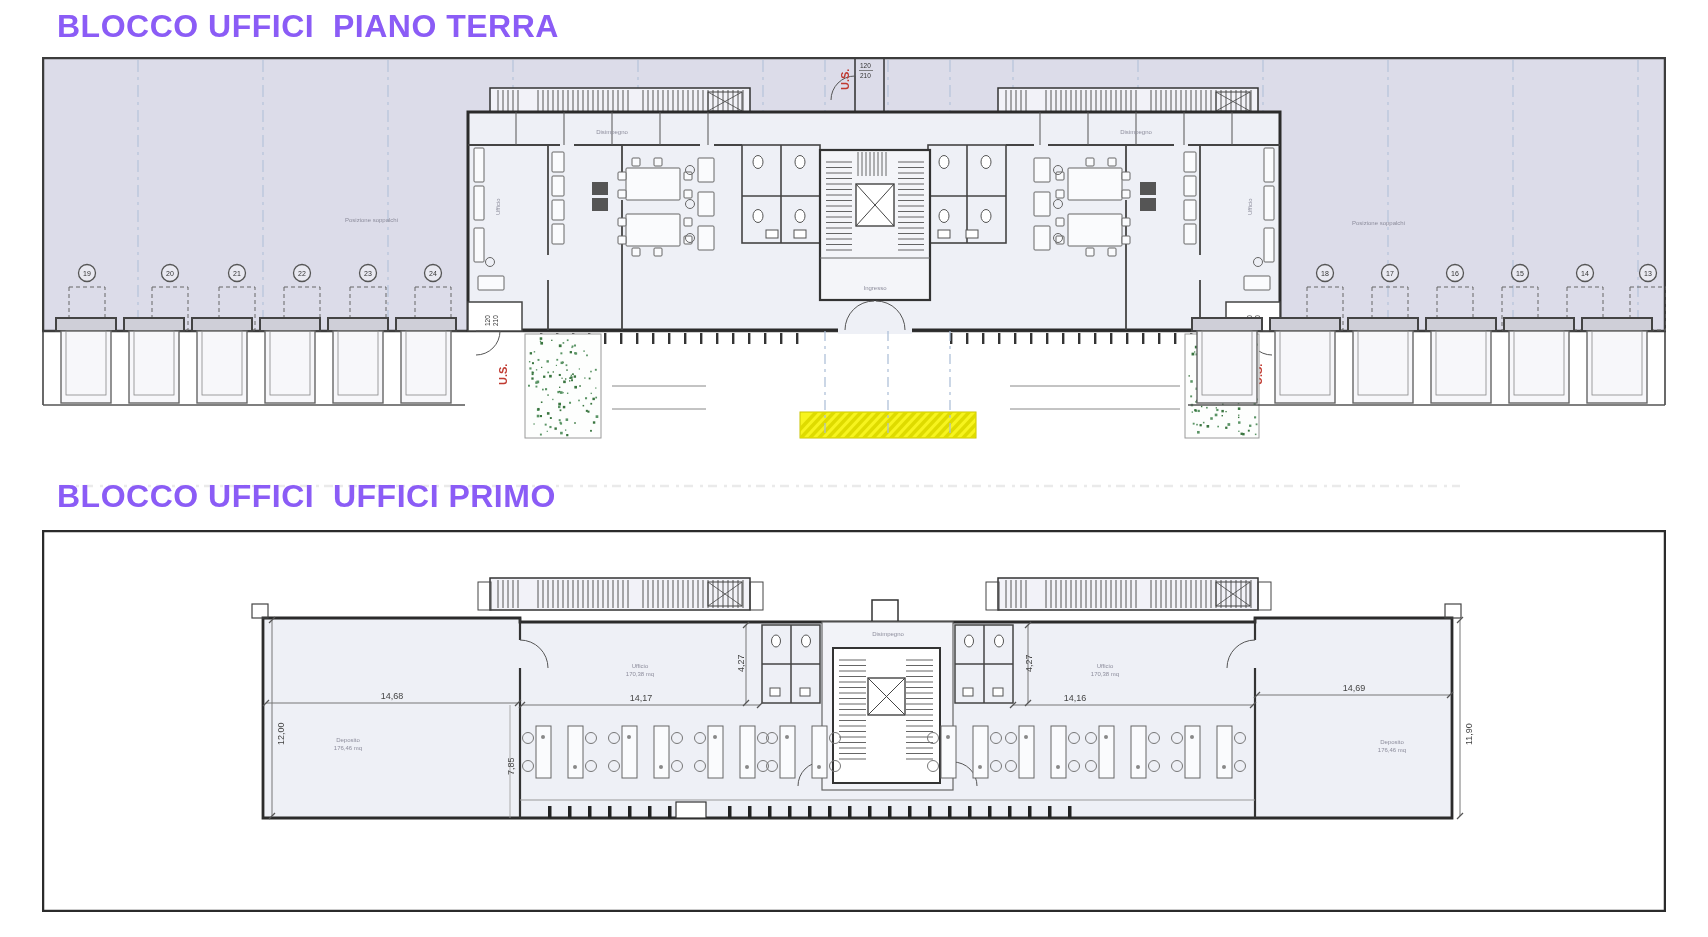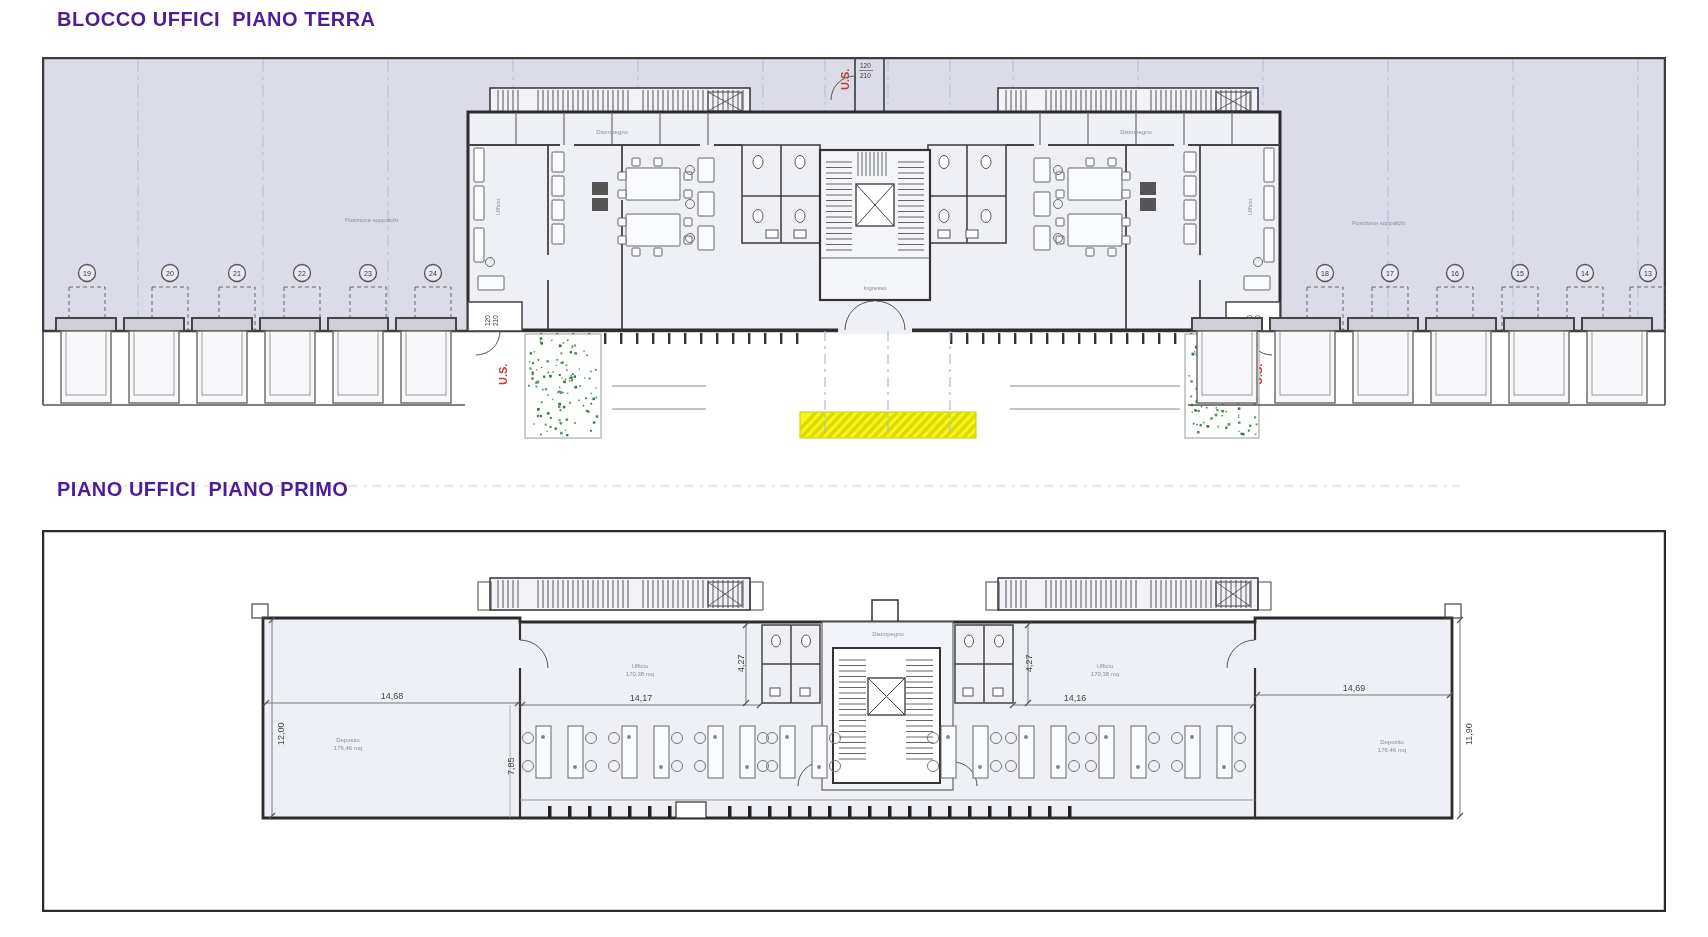--- a/index.html
+++ b/index.html
@@ -2,21 +2,21 @@
 <html style="--band: #dcdce9; --interior: #eef0f6; --wall: #2b2b2b; --grid: #a9bcd6; --red: #c03a30; --yellow: #f7f41e; --green: #39753f;"><head>
 <meta charset="utf-8">
 <style>
   :root{
     --band:#dcdce9; --interior:#eef0f6; --wall:#2b2b2b; --grid:#a9bcd6;
     --red:#c03a30; --yellow:#f7f41e; --green:#39753f; --dim:#555;
   }
   html,body{margin:0;padding:0;background:#ffffff;}
   body{width:1708px;height:937px;position:relative;overflow:hidden;
        font-family:"Liberation Sans", sans-serif;}
-  .title{position:absolute;font-size:20px;font-weight:bold;color:#4c1d95;
+  .title{position:absolute;font-size:32px;font-weight:bold;color:#8b5cf6;
          letter-spacing:.5px;white-space:pre;}
   svg{position:absolute;display:block;}
   text{font-family:"Liberation Sans", sans-serif;}
   .dimtxt{font-size:9px;fill:#444;}
   .tinytxt{font-size:6px;fill:#8d8d9c;}
   .ustxt{font-size:11px;font-weight:bold;fill:var(--red);}
   .doortxt{font-size:6.5px;fill:#333;}
 </style>
 </head>
 <body>
@@ -752,21 +752,21 @@
   <line x1="43" y1="331" x2="43" y2="405" stroke="#444" stroke-width="1.6"></line>
   <line x1="1665" y1="331" x2="1665" y2="405" stroke="#444" stroke-width="1.6"></line>
   <line x1="43" y1="405" x2="465" y2="405" stroke="#555" stroke-width="1.4"></line>
   <line x1="1188" y1="405" x2="1665" y2="405" stroke="#555" stroke-width="1.4"></line>
 </svg>
 
 <svg viewBox="0 0 1400 6" style="left:60px;top:483px;width:1400px;height:6px">
   <line x1="0" y1="3" x2="1400" y2="3" stroke="#d9d9d9" stroke-width="2.5" stroke-dasharray="9 7 3 5" opacity=".55"></line>
 </svg>
 
-<div class="title" style="left:57px;top:478px;">PIANO UFFICI  PIANO PRIMO</div>
+<div class="title" style="left:57px;top:478px;">BLOCCO UFFICI  UFFICI PRIMO</div>
 
 <svg id="svg2" viewBox="42 530 1624 382" style="left:42px;top:530px;width:1624px;height:382px">
 
   <rect x="43" y="531" width="1622" height="380" fill="#ffffff" stroke="#2b2b2b" stroke-width="2.5"></rect>
 
   <g id="louv2">
       <rect x="490" y="578" width="260" height="32" fill="#f2f2f8" stroke="#333" stroke-width="1.5"></rect>
       <line x1="498" y1="580" x2="498" y2="608" stroke="#444" stroke-width="0.9"></line>
       <line x1="503" y1="580" x2="503" y2="608" stroke="#444" stroke-width="0.9"></line>
       <line x1="508" y1="580" x2="508" y2="608" stroke="#444" stroke-width="0.9"></line>

